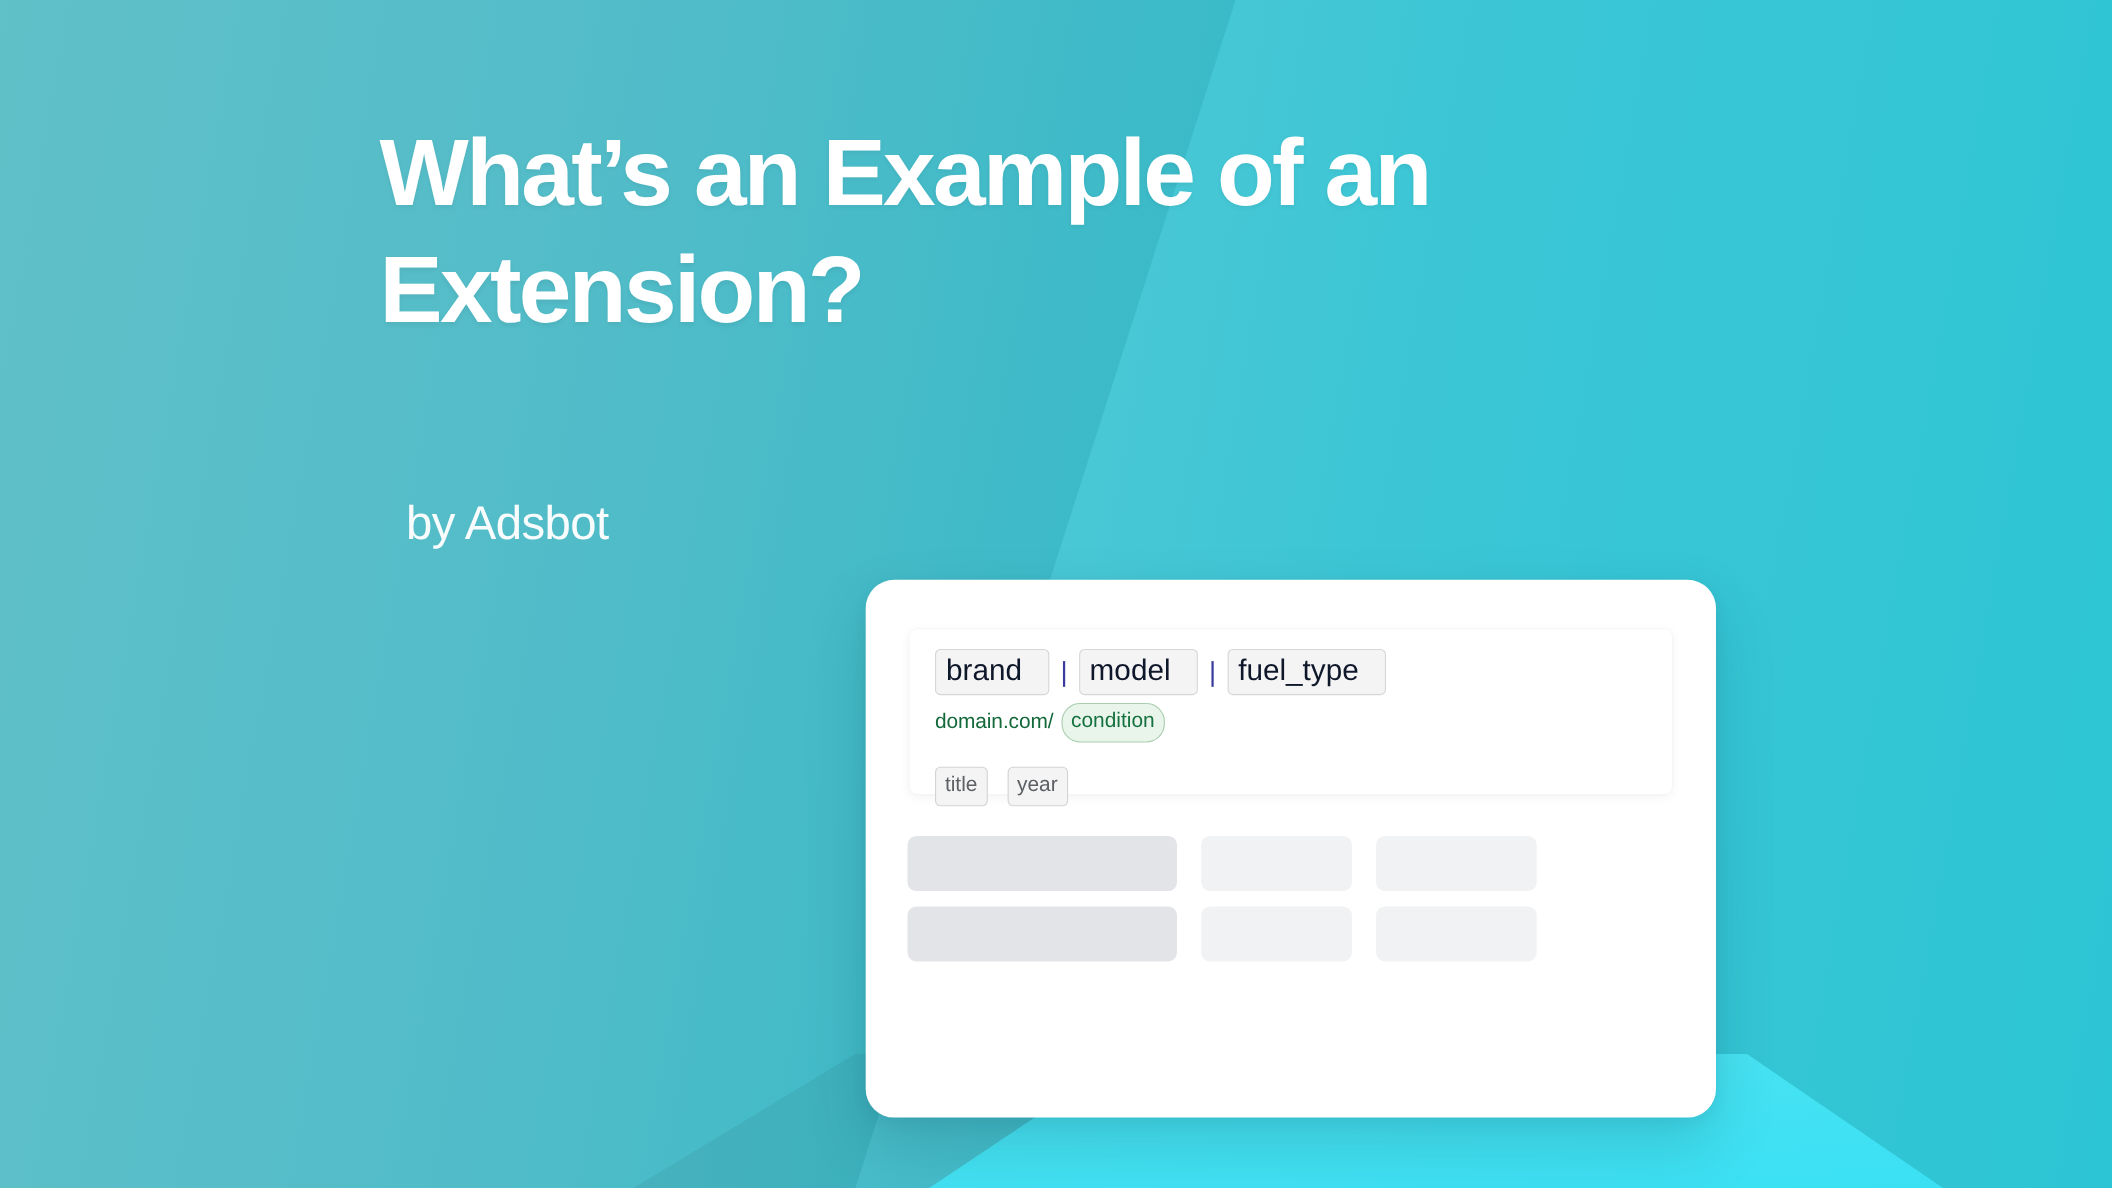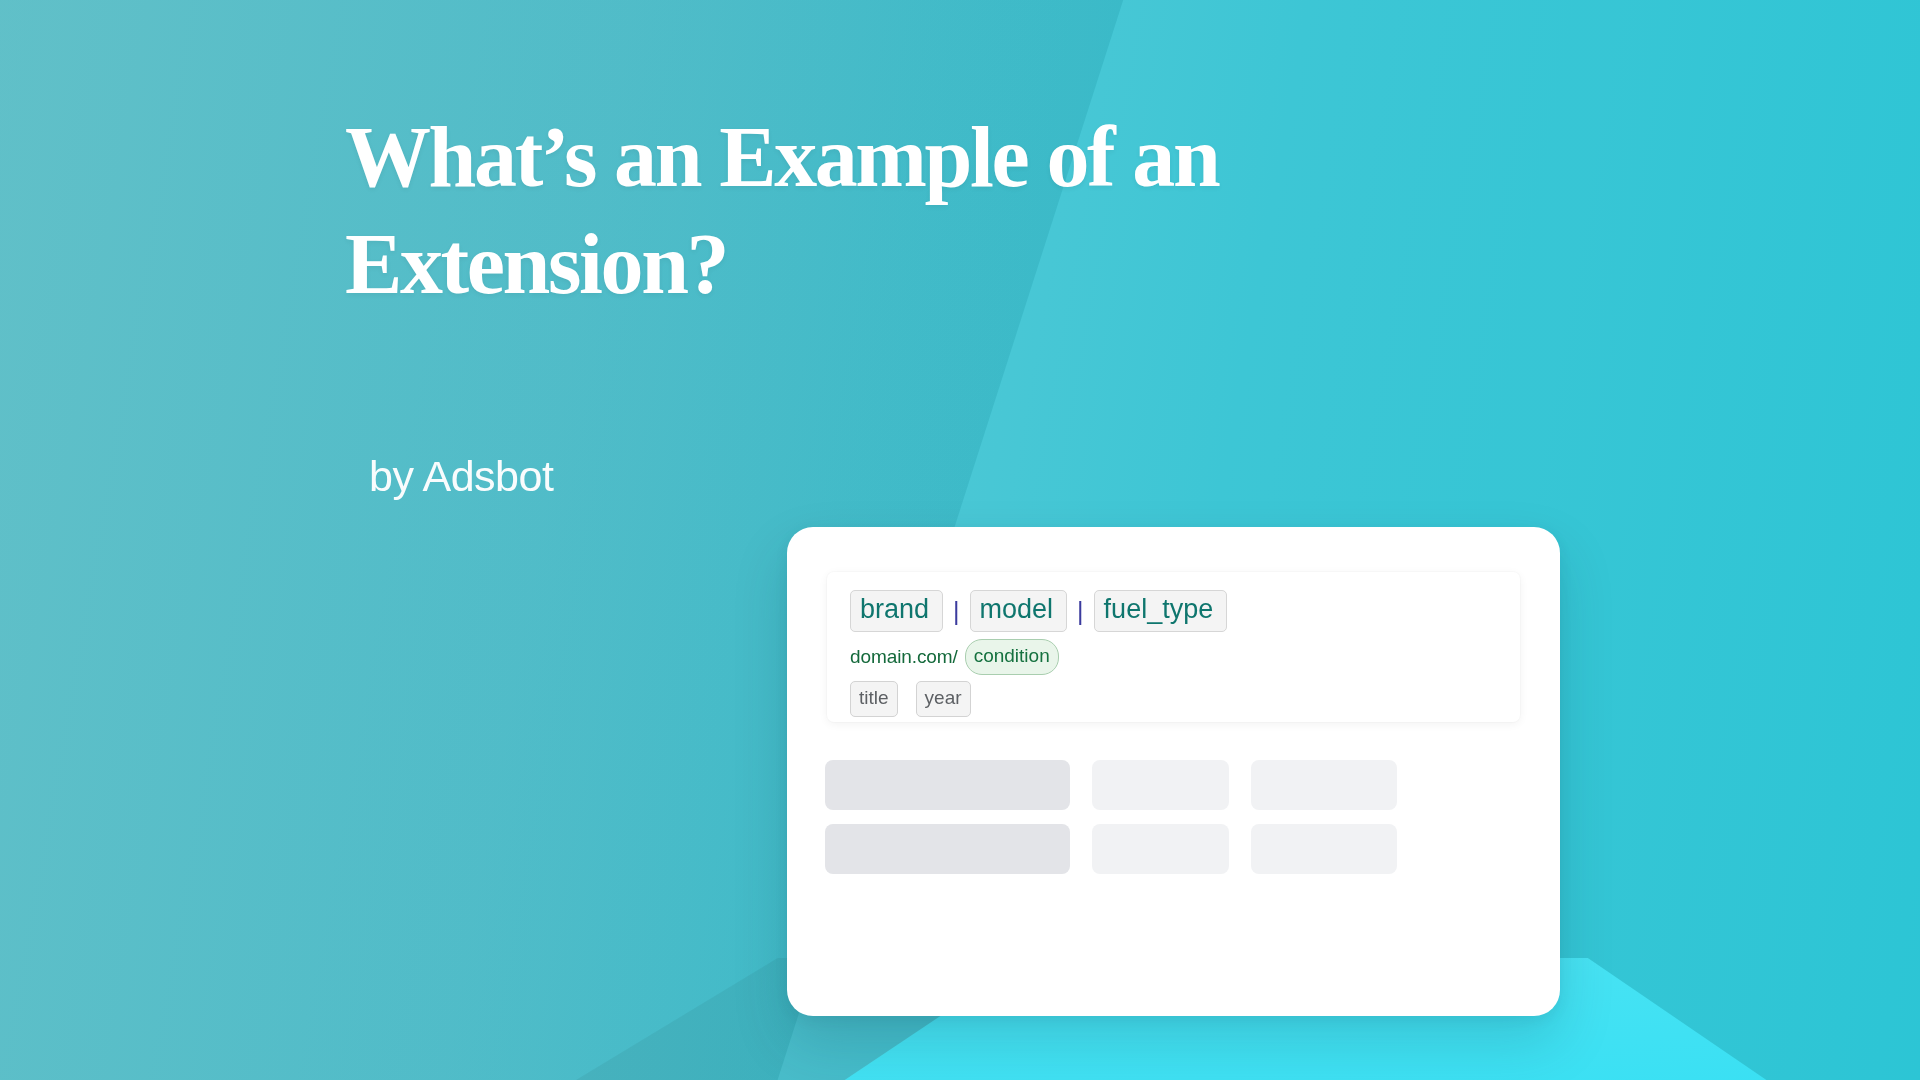--- a/index.html
+++ b/index.html
@@ -38,21 +38,21 @@
   .bg-tri-dark {
     position:absolute; left:0; right:0; bottom:0; height:122px;
     background: rgba(0,0,0,0.05);
     clip-path: polygon(40.5% 0%, 53.5% 0%, 44% 100%, 30% 100%);
   }
 
   
   .headline {
     position:absolute; left:345px; top:104px; width:1070px;
     color:#FFFFFF;
-    font-family: Liberation Serif, serif;
+    font-family: Liberation Sans, sans-serif;
     font-weight:700;
     font-size:86px;
     line-height:107px;
     letter-spacing:-2.4px;
     text-shadow: 0 2px 5px rgba(0,0,0,0.06);
   }
   .headline .line { display:block; white-space:nowrap; }
 
   .byline {
     position:absolute; left:345px; top:452px;
@@ -78,34 +78,34 @@
     width:693px; height:150px;
     background:#FFFFFF;
     border-radius:7px;
     box-shadow: 0 2px 10px rgba(0,0,0,0.055), 0 0 0 1px rgba(0,0,0,0.015);
   }
 
   .ad-rows { position:absolute; left:23px; top:18px; }
 
   .ad-row { display:flex; align-items:center; }
   .ad-row.r1 { gap:9px; margin-bottom:7px; }
-  .ad-row.r2 { gap:0px; margin-bottom:6px; }
+  .ad-row.r2 { gap:0px; margin-bottom:22px; }
   .ad-row.r3 { gap:18px; }
 
   .tag {
     display:inline-block;
     border:1px solid #d2d2d2;
     border-radius:5px;
     background:#f6f6f6;
     line-height:1;
   }
   .tag-head {
     font-size:27px;
-    color:#0f766e;
-    padding:5px 13px 8px 9px;
+    color:#0f172a;
+    padding:5px 24px 8px 9px;
     border-color:#d6d6d6;
     background:#f4f4f4;
     text-align:center;
   }
   .sep { color:#3b3b9e; font-size:25px; font-weight:400; padding:0 1px; }
 
   .url-text {
     color:#14693b; font-size:19px; letter-spacing:-0.1px; padding-right:7px;
   }
   .tag-green {

